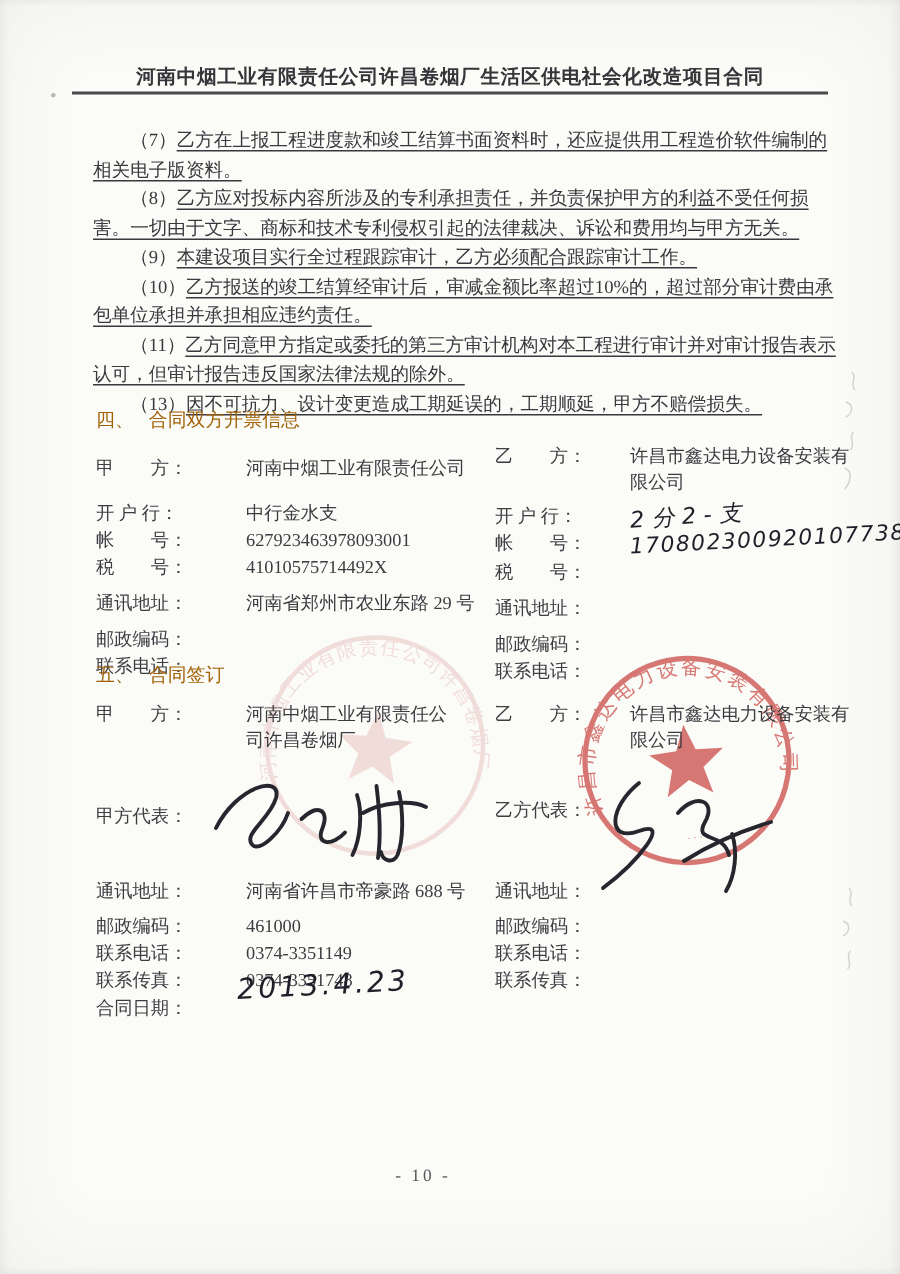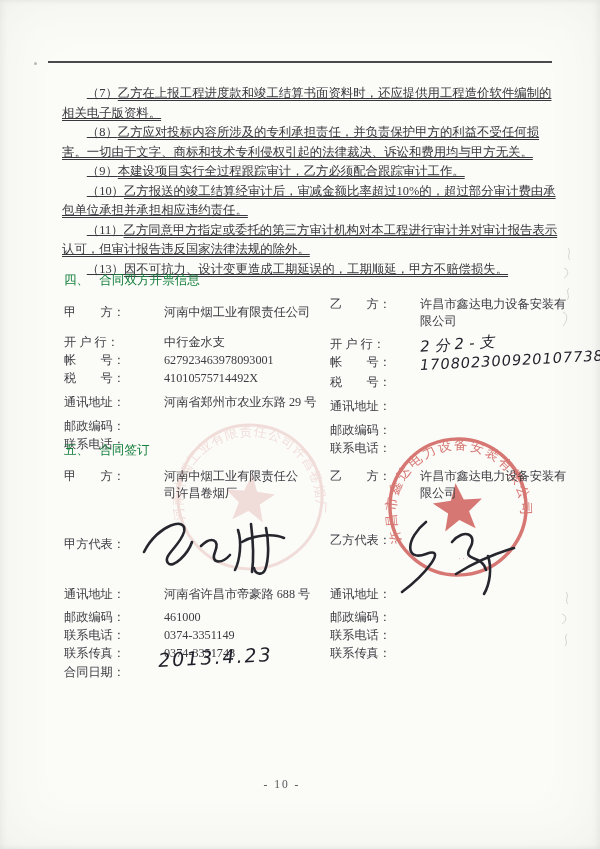--- a/index.html
+++ b/index.html
@@ -8,24 +8,24 @@
     position:relative;width:600px;height:849px;background:#fbfbf8;overflow:hidden;
     box-shadow:inset 0 0 60px rgba(90,90,80,.07), inset -3px 0 6px rgba(0,0,0,.05), inset 3px 0 6px rgba(0,0,0,.04);
     color:#3c3c41;
   }
   .speck{position:absolute;left:34px;top:62px;width:3px;height:3px;border-radius:50%;background:#b9b9b4;}
   .doc-title{
     position:absolute;top:42px;left:50px;width:500px;text-align:center;
     font-size:13px;font-weight:bold;color:#35353a;letter-spacing:.5px;
   }
   .header-rule{position:absolute;top:61px;left:48px;width:504px;height:2px;background:#4a4a4e;}
-  .clauses{position:absolute;top:84px;left:62px;width:496px;font-size:12.4px;line-height:19.5px;color:#38383e;text-decoration:underline;}
+  .clauses{position:absolute;top:84px;left:62px;width:496px;font-size:12.4px;line-height:19.5px;color:#38383e;}
   .clause{margin:0;text-indent:2em;}
   .clause u{text-underline-offset:3px;text-decoration-thickness:1px;}
-  .sec-head{position:absolute;left:64px;font-size:12.6px;color:#15803d;}
+  .sec-head{position:absolute;left:64px;font-size:12.6px;color:#a16207;}
   .sec-head .gap{display:inline-block;width:10px;}
   .col{position:absolute;font-size:12.2px;}
   .colA{left:64px;width:264px;}
   .colB{left:330px;width:258px;}
   .row{display:flex;line-height:17px;}
   .row .lab{flex:0 0 100px;color:#3d3d43;}
   .colB .row .lab{flex:0 0 90px;font-family:Liberation Serif, serif;}
   .row .val{flex:1;color:#3b3b41;}
   .wrapA{max-width:146px;}
   .wrapB{max-width:154px;}
@@ -43,20 +43,21 @@
   .pencil1{left:550px;top:242px;}
   .pencil2{left:546px;top:584px;}
   .footer{position:absolute;top:778px;left:0;width:564px;text-align:center;font-size:11.5px;color:#55555a;letter-spacing:2px;}
 </style>
 </head>
 <body>
 
 <div class="page">
   <div class="speck"></div>
 
+  <div class="doc-title">河南中烟工业有限责任公司许昌卷烟厂生活区供电社会化改造项目合同</div>
   <div class="header-rule"></div>
 
   <div class="clauses">
     <p class="clause"><span>（7）</span><u>乙方在上报工程进度款和竣工结算书面资料时，还应提供用工程造价软件编制的相关电子版资料。</u></p>
     <p class="clause"><span>（8）</span><u>乙方应对投标内容所涉及的专利承担责任，并负责保护甲方的利益不受任何损害。一切由于文字、商标和技术专利侵权引起的法律裁决、诉讼和费用均与甲方无关。</u></p>
     <p class="clause"><span>（9）</span><u>本建设项目实行全过程跟踪审计，乙方必须配合跟踪审计工作。</u></p>
     <p class="clause"><span>（10）</span><u>乙方报送的竣工结算经审计后，审减金额比率超过10%的，超过部分审计费由承包单位承担并承担相应违约责任。</u></p>
     <p class="clause"><span>（11）</span><u>乙方同意甲方指定或委托的第三方审计机构对本工程进行审计并对审计报告表示认可，但审计报告违反国家法律法规的除外。</u></p>
     <p class="clause"><span>（13）</span><u>因不可抗力、设计变更造成工期延误的，工期顺延，甲方不赔偿损失。</u></p>
   </div>

